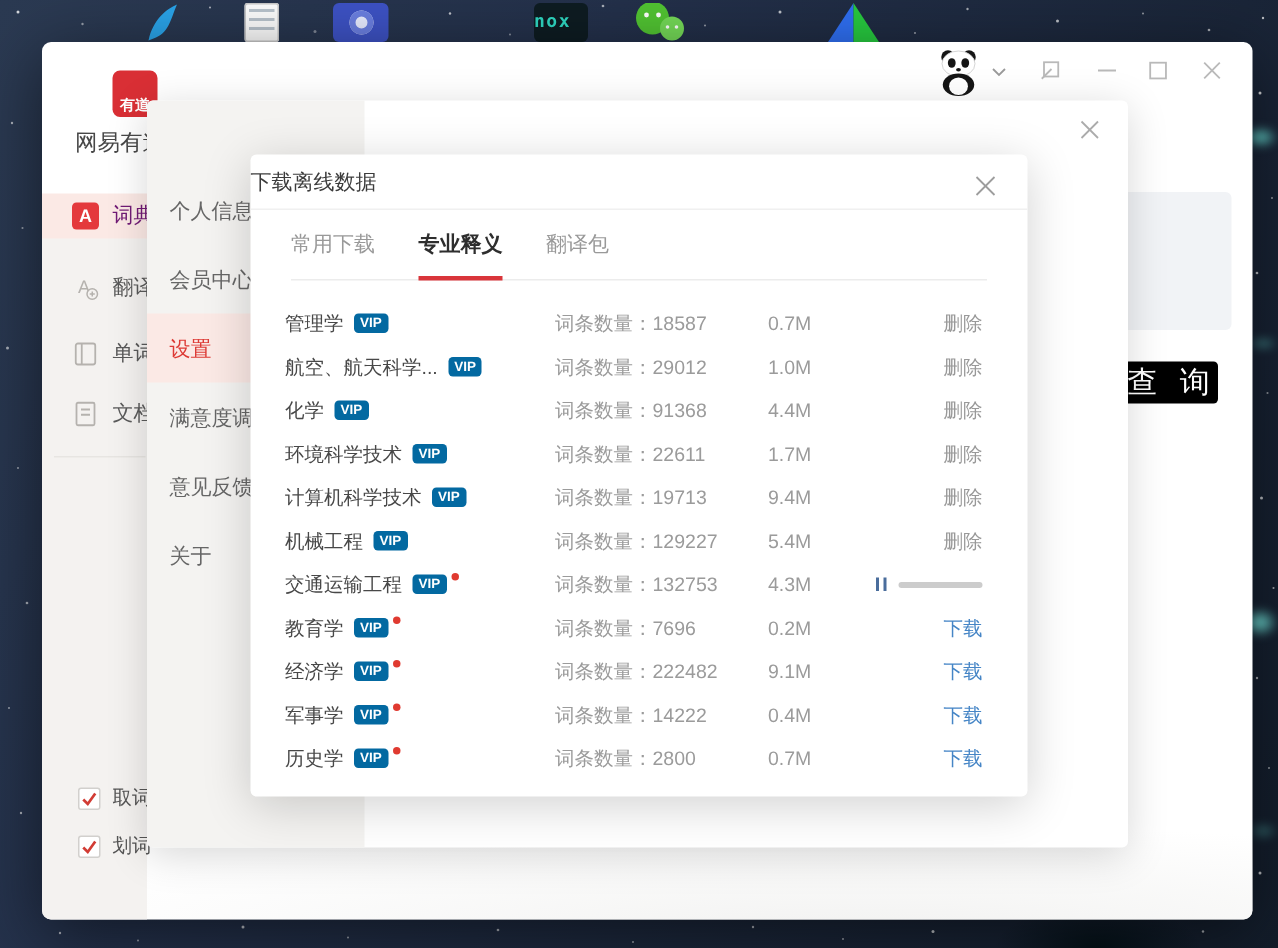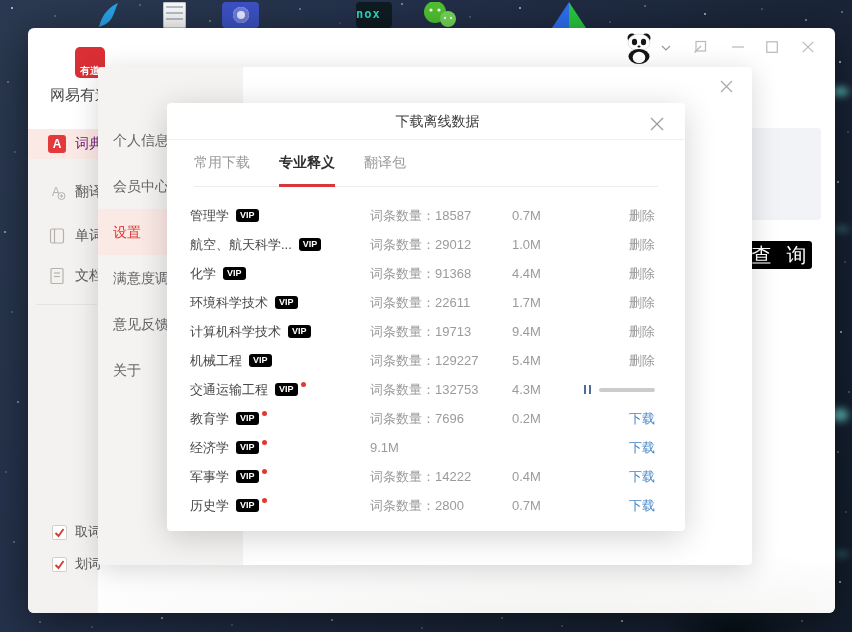--- a/index.html
+++ b/index.html
@@ -51,30 +51,30 @@
   .panel{position:absolute;left:70px;top:39px;width:654px;height:498px;background:#fff;border-radius:4px;
     box-shadow:0 5px 28px rgba(0,0,0,.16);z-index:10;}
   .panel-menu{position:absolute;left:0;top:0;width:145px;height:100%;background:#f4f3f1;border-radius:4px 0 0 4px;}
   .pm-list{position:absolute;top:50px;left:0;right:0;}
   .pm-item{height:46px;line-height:46px;padding-left:15px;font-size:14px;color:#666;white-space:nowrap;}
   .pm-item.active{background:#fbe9e5;color:#dd3a35;}
   .panel-close{position:absolute;right:19px;top:13px;width:13px;height:13px;}
   
   .modal{position:absolute;left:139px;top:75px;width:518px;height:428px;background:#fff;border-radius:4px;
     box-shadow:0 6px 32px rgba(0,0,0,.18);z-index:20;}
-  .m-head{height:36px;line-height:37px;padding-left:23px;font-size:14px;color:#3c3c3c;border-bottom:1px solid #f0f0f0;text-align:center;}
+  .m-head{height:36px;line-height:37px;font-size:14px;color:#3c3c3c;border-bottom:1px solid #f0f0f0;}
   .m-close{position:absolute;right:21px;top:14px;width:14px;height:14px;}
   .tabs{margin:0 27px;height:46px;border-bottom:1px solid #ececec;display:flex;gap:29px;align-items:stretch;}
   .tab{position:relative;font-size:14px;color:#999;display:flex;align-items:center;}
   .tab.active{color:#2e2e2e;font-weight:bold;}
   .tab.active::after{content:"";position:absolute;left:0;right:0;bottom:-1px;height:3px;background:#d9353a;}
   .list{height:322px;overflow:hidden;padding-top:14px;}
   .row{display:flex;align-items:center;height:29px;padding:0 30px 0 23px;font-size:13px;}
   .nwrap{flex:0 0 180px;display:flex;align-items:center;color:#484848;white-space:nowrap;}
-  .vip{margin-left:7px;background:#000000;color:#fff;font-size:9px;font-weight:bold;padding:2px 4px;border-radius:3px;line-height:1;}
+  .vip{margin-left:7px;background:#0369a1;color:#fff;font-size:9px;font-weight:bold;padding:2px 4px;border-radius:3px;line-height:1;}
   .ndot{width:5px;height:5px;border-radius:50%;background:#e03a30;margin:-11px 0 0 3px;}
   .ccol{flex:0 0 142px;color:#9b9b9b;}
   .scol{flex:1;color:#9b9b9b;}
   .acol{width:78px;display:flex;justify-content:flex-end;align-items:center;}
   .link-del{color:#999;} .link-dl{color:#4585c6;}
   .pause{display:flex;gap:3px;margin-right:8px;}
   .pause i{width:2px;height:9px;background:#4a6d9c;}
   .track{width:56px;height:4px;background:#ccc;border-radius:2px;overflow:hidden;}
   .fill{height:100%;background:#dd2f2a;border-radius:2px;}
 </style>
@@ -378,20 +378,21 @@
               <span class="link-dl">下载</span>
             </div>
         </div>
 
         <div class="row">
           <div class="nwrap">
               <span>经济学</span>
               <span class="vip">VIP</span>
               <span class="ndot"></span>
             </div>
+          <div class="ccol"><span>词条数量：</span><span>222482</span></div>
           <div class="scol">9.1M</div>
           <div class="acol">
               <span class="link-dl">下载</span>
             </div>
         </div>
 
         <div class="row">
           <div class="nwrap">
               <span>军事学</span>
               <span class="vip">VIP</span>

